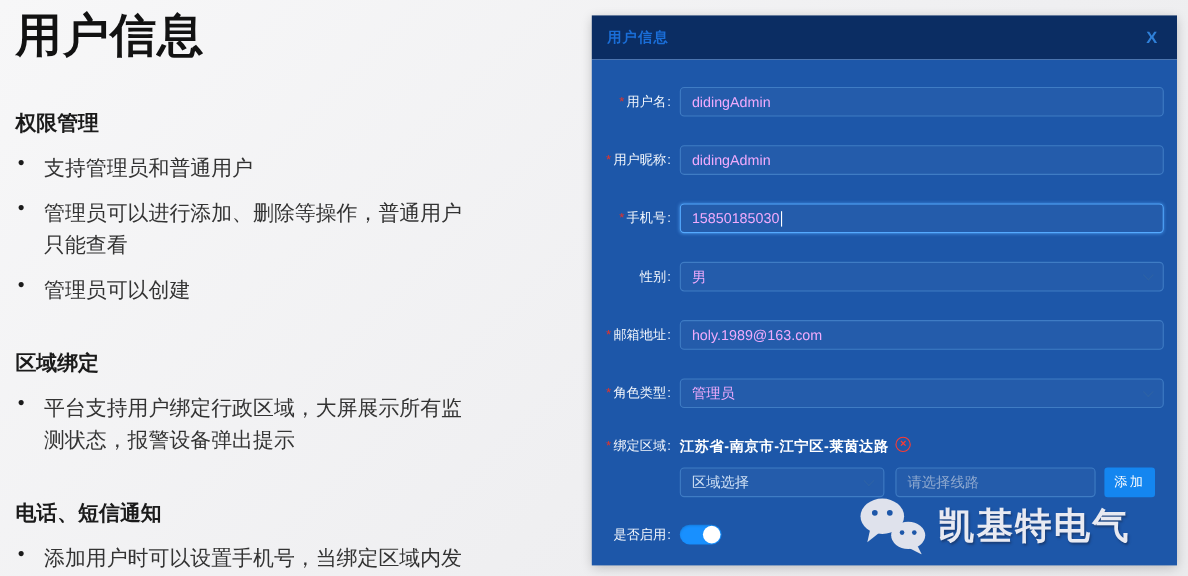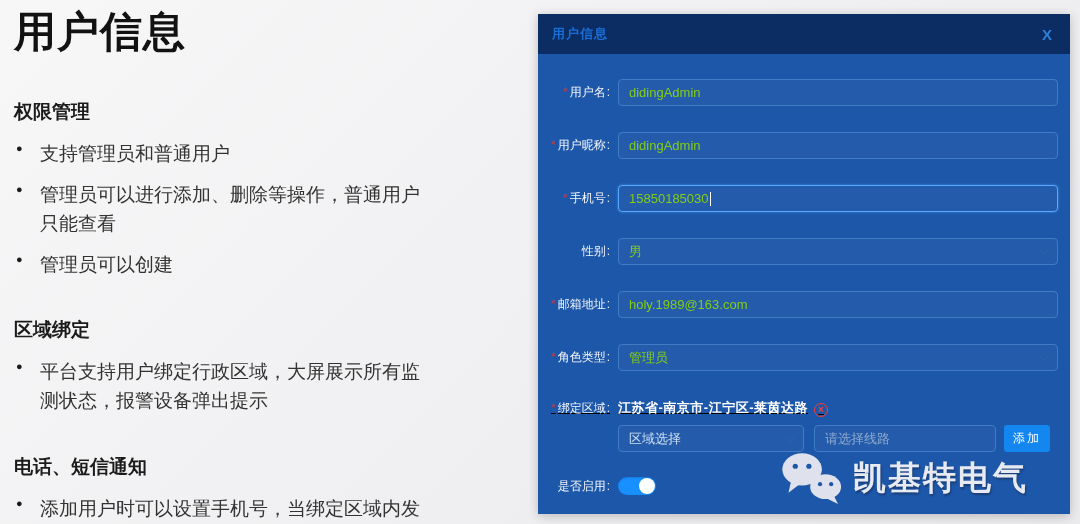--- a/index.html
+++ b/index.html
@@ -47,33 +47,33 @@
   .form-row { display: flex; align-items: center; margin-bottom: 26px; height: 27px; }
   .form-label {
     width: 66px; flex: 0 0 66px; text-align: right; margin-right: 8px;
     font-size: 12px; color: #f2f6fc; white-space: nowrap;
   }
   .req { color: #e0342c; margin-right: 2px; font-size: 12px; }
   .colon { margin-left: 1px; }
 
   .ctl {
     flex: 1; height: 27px; border: 1px solid #3f7cc4; border-radius: 4px;
-    background: rgba(255,255,255,0.03); color: #84cc16; font-size: 13px;
+    background: rgba(255,255,255,0.03); color: #f0abfc; font-size: 13px;
     display: flex; align-items: center; padding: 0 10px; position: relative;
   }
   .ctl.focused { border: 1px solid #55aaff; box-shadow: 0 0 3px rgba(85,170,255,0.6); }
   .caret { display: inline-block; width: 1.5px; height: 14px; background: #ffffff; margin-left: 1px; }
   .chevron {
     position: absolute; right: 11px; top: 9px; width: 7px; height: 7px;
     border-right: 1.5px solid #2d62a6; border-bottom: 1.5px solid #2d62a6;
     transform: rotate(45deg) translateY(-2px);
   }
 
   
-  .region-row { display: flex; align-items: flex-end; margin-bottom: 8px; height: 20px; text-decoration: underline; }
+  .region-row { display: flex; align-items: flex-start; margin-bottom: 8px; height: 20px; }
   .region-value { font-size: 13px; font-weight: bold; color: #ffffff; letter-spacing: 0.5px; }
   .remove-icon {
     display: inline-flex; align-items: center; justify-content: center;
     width: 14px; height: 14px; border: 1px solid #ff3b30; border-radius: 50%;
     color: #ff3b30; font-size: 10px; line-height: 1; margin-left: 6px; cursor: pointer;
     font-weight: bold;
   }
 
   .region-select-row { display: flex; align-items: center; margin-left: 74px; margin-bottom: 24px; height: 27px; }
   .region-select-row .ctl { flex: none; }

